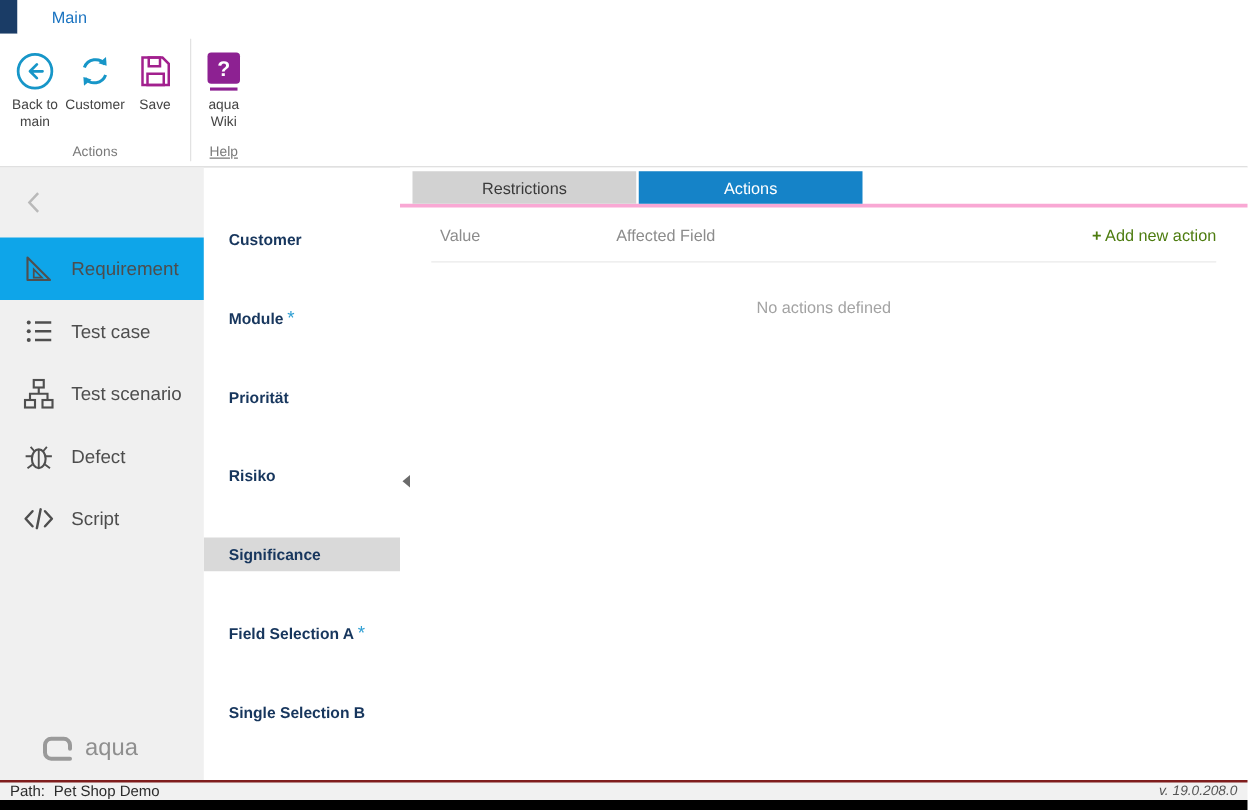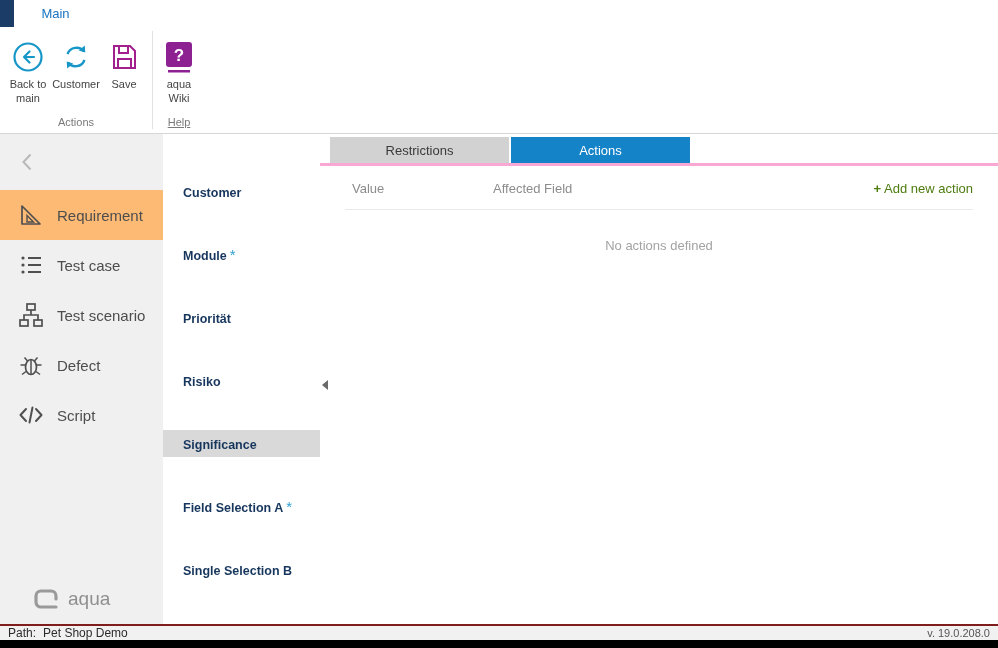--- a/index.html
+++ b/index.html
@@ -34,21 +34,21 @@
   
   .main { flex:1 1 auto; min-height:0; display:flex; }
 
   
   .sidebar { width:163px; background:#f0f0f0; position:relative; flex:0 0 auto; }
   .collapse-chevron { height:56px; display:flex; align-items:center; padding-left:22px; cursor:pointer; }
   .side-item {
     height:50px; display:flex; align-items:center; gap:13px; padding-left:18px;
     color:#4d4d4d; font-size:15px; cursor:pointer;
   }
-  .side-item.selected { background:#fdba74; }
+  .side-item.selected { background:#0ea5e9; }
   .side-icon { width:26px; height:26px; display:flex; align-items:center; justify-content:center; }
   .sidebar-logo { position:absolute; bottom:14px; left:32px; display:flex; align-items:center; gap:8px;
     color:#8f8f8f; font-size:19px; }
 
   
   .fields { width:157px; background:#fff; padding-top:8px; flex:0 0 auto; }
   .field-item {
     height:27px; line-height:27px; padding-left:20px;
     font-size:12.5px; font-weight:bold; color:#17365d; cursor:pointer; white-space:nowrap;margin-top:36px;
   }
@@ -76,21 +76,21 @@
   }
 
   
   .statusbar {
     height:16px; flex:0 0 auto; background:#f1f1f1; border-top:2px solid #7f1d1d;
     display:flex; align-items:center; justify-content:space-between; padding:0 8px;
     font-size:12px; color:#2b2b2b;
   }
   .statusbar .path { display:flex; align-items:center; }
   .statusbar .path-value { margin-left:7px; }
-  .statusbar .version { color:#555; font-size:11px; }
+  .statusbar .version { color:#555; font-size:11px;font-style:italic; }
   .bottombar { height:8px; background:#000; flex:0 0 auto; }
 </style>
 </head>
 <body>
 
 <div class="app">
 
   <div class="tabrow">
     <div class="corner-block"></div>
     <div class="main-tab">

